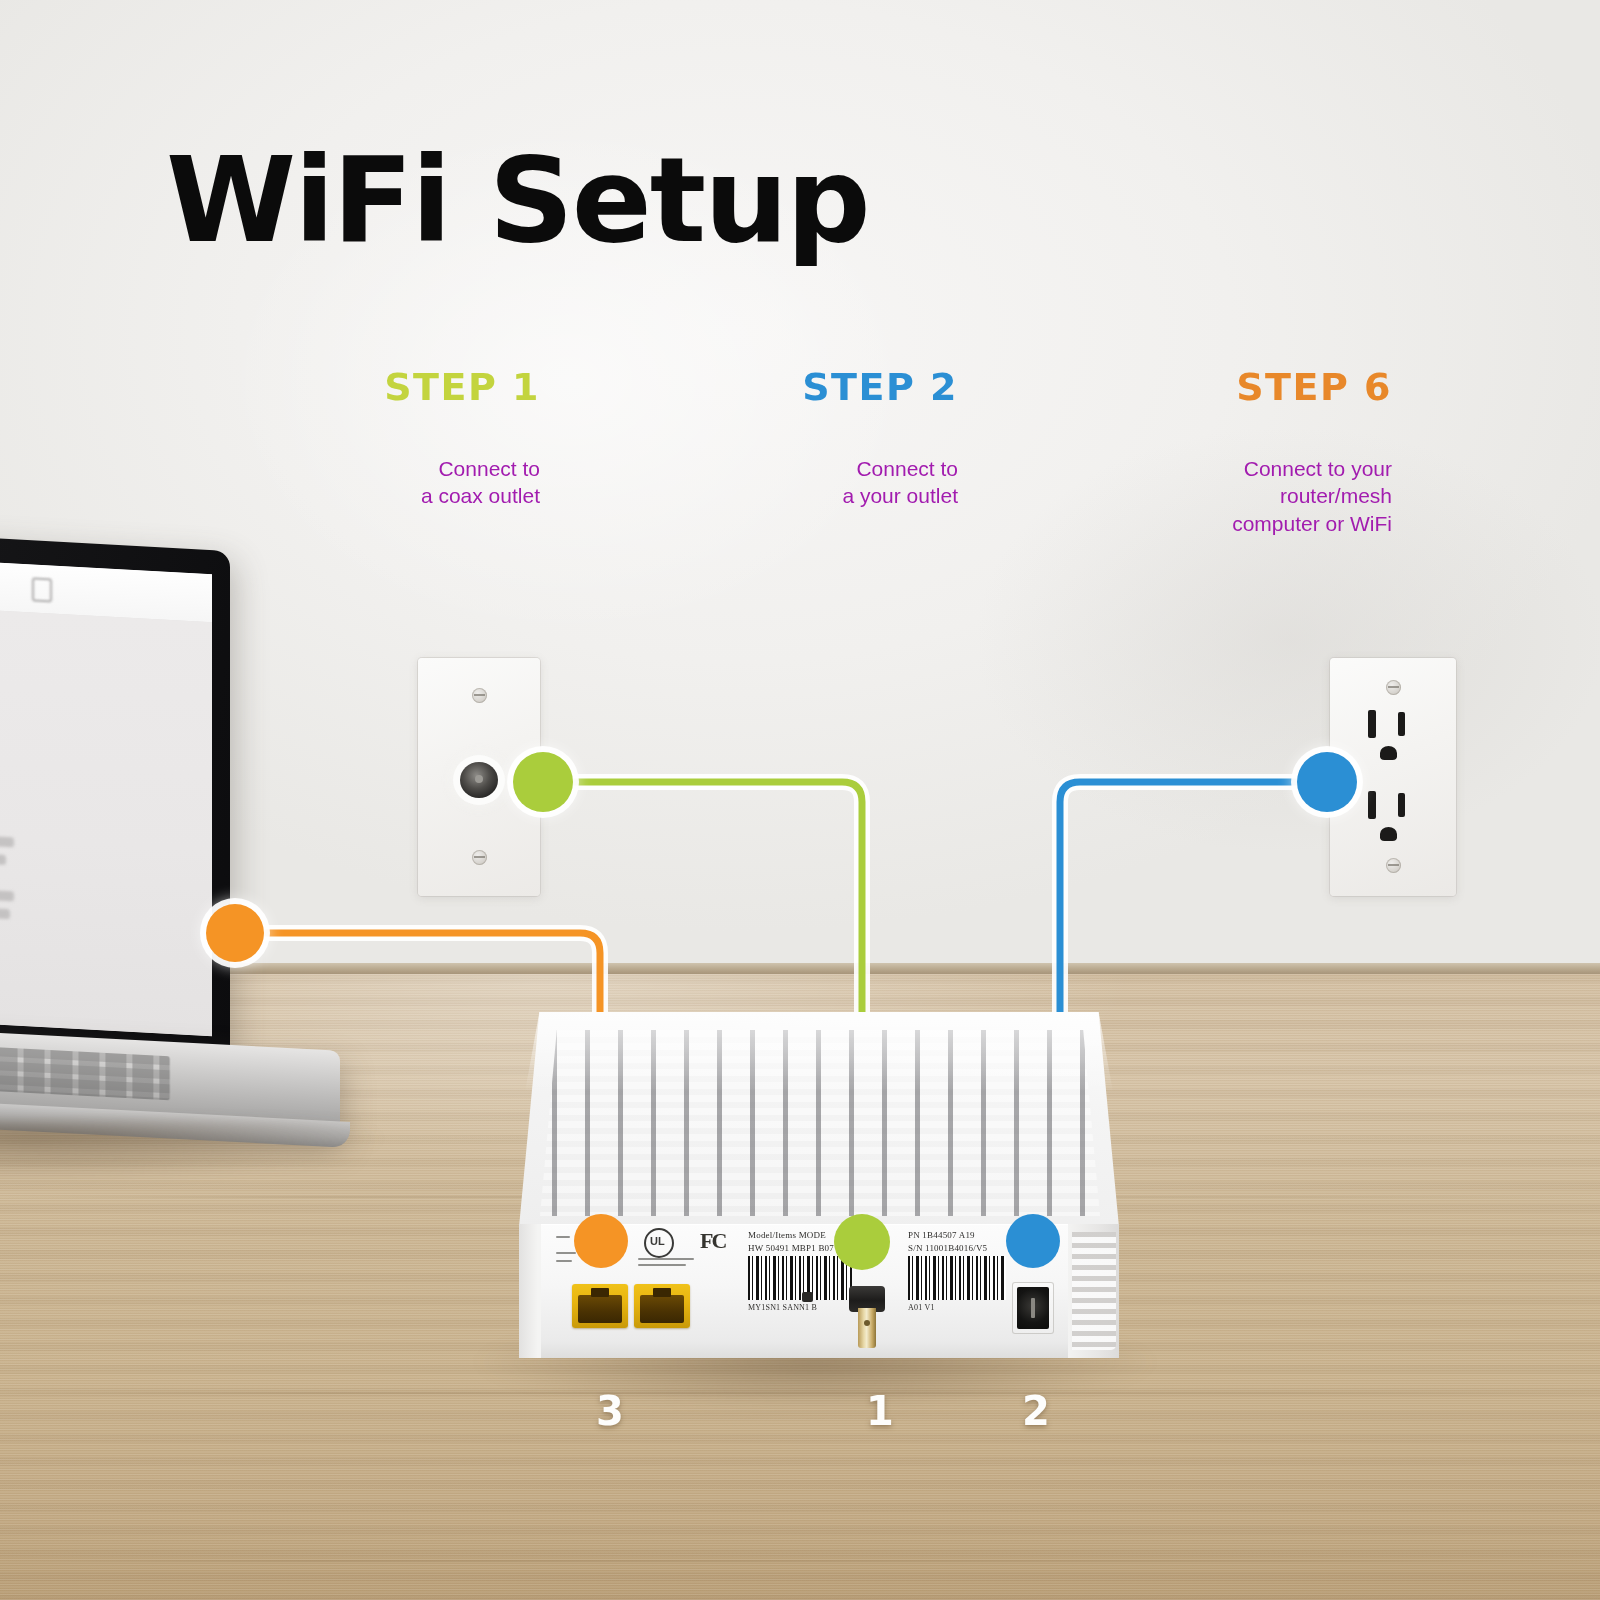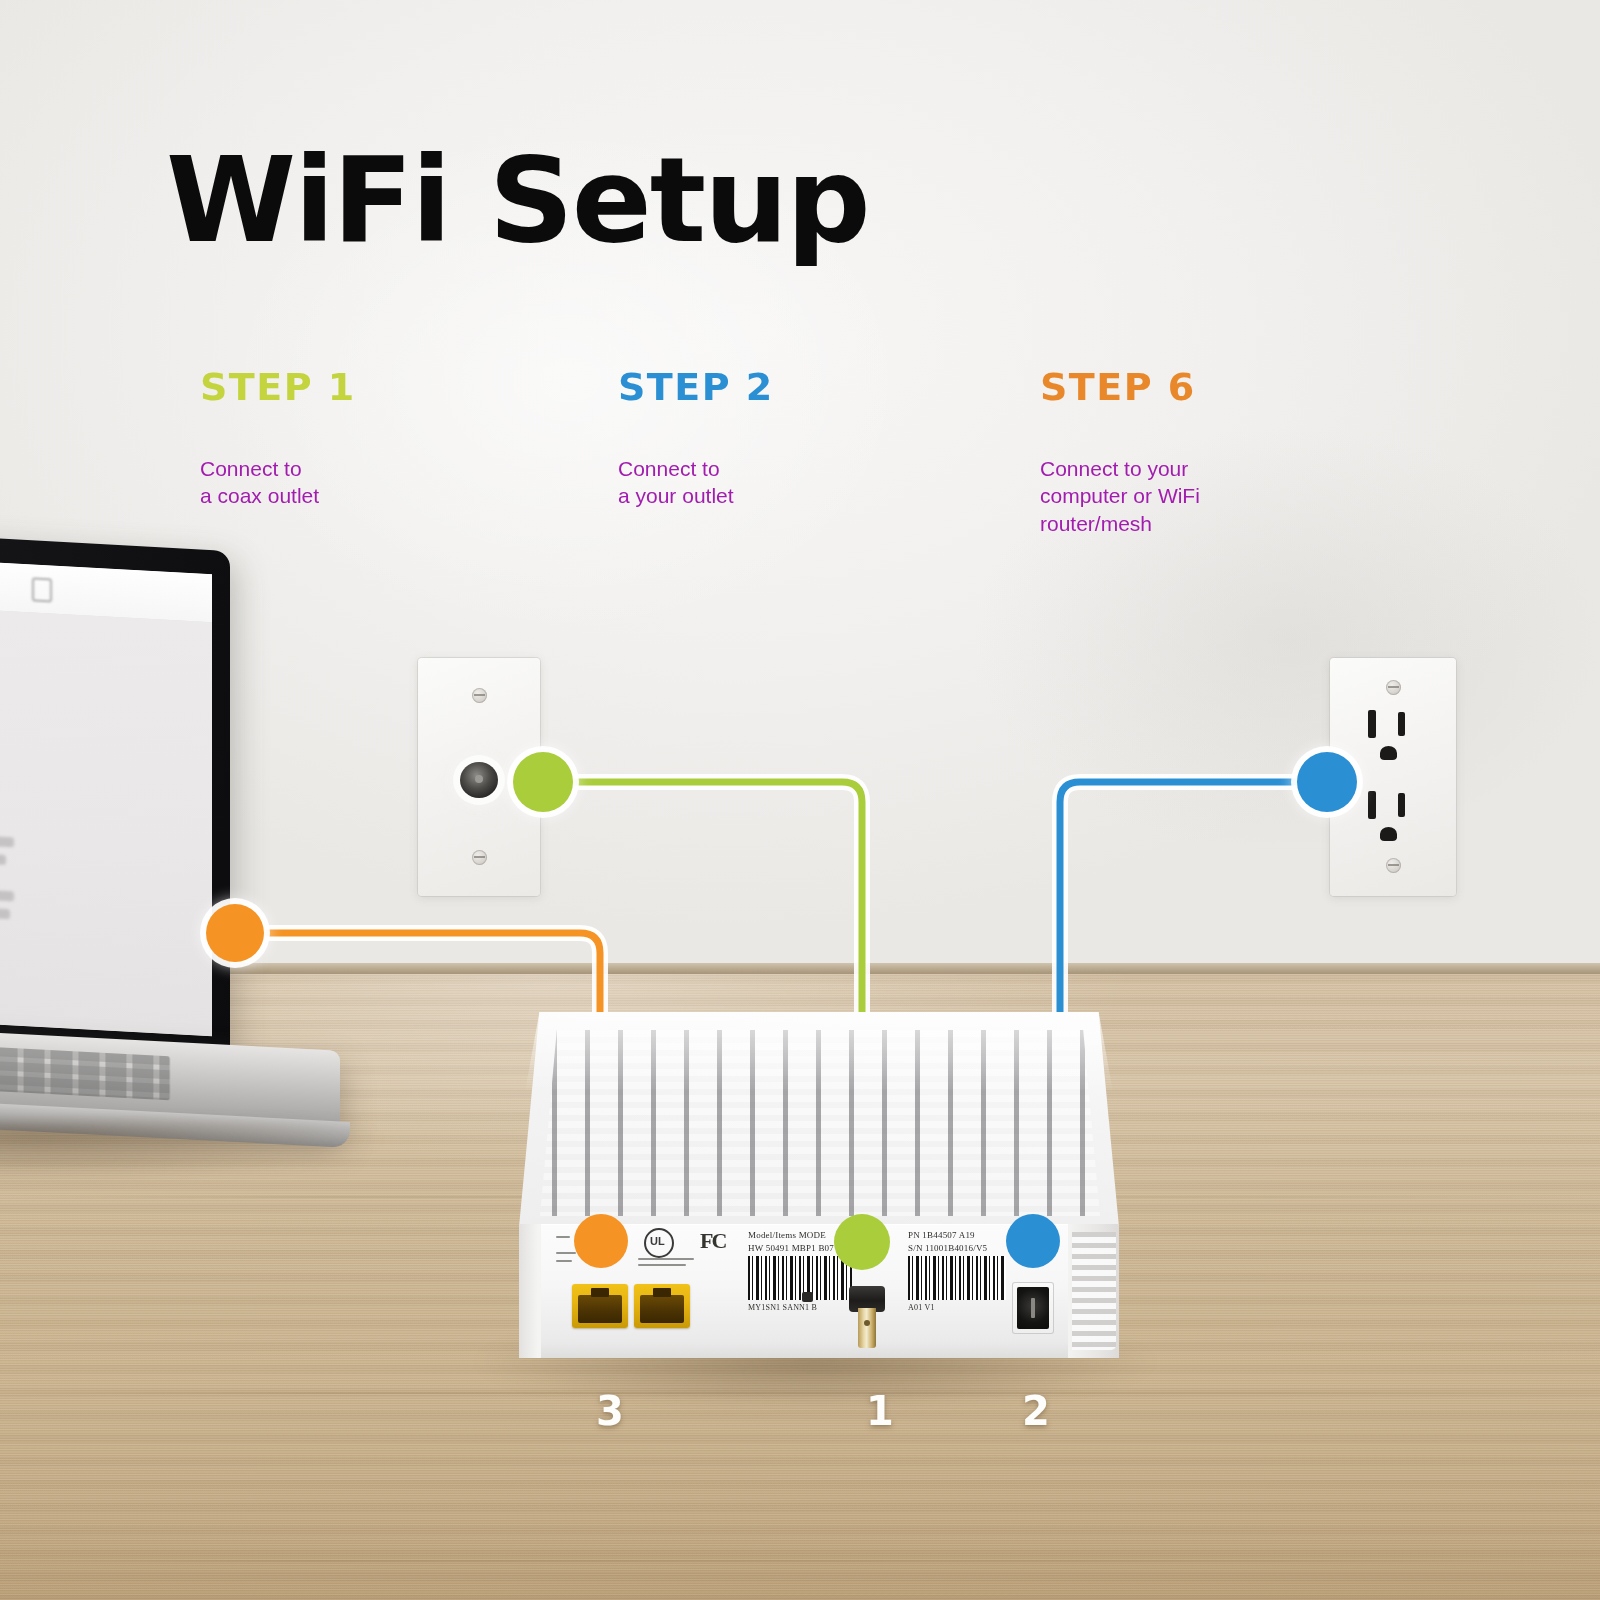--- a/index.html
+++ b/index.html
@@ -53,21 +53,21 @@
     background:linear-gradient(90deg,rgba(120,92,58,0) 0%,rgba(120,92,58,.16) 20%,rgba(120,92,58,.10) 80%,rgba(120,92,58,0) 100%);
   }
 
   
   .title{
     position:absolute;left:166px;top:140px;
     font-size:118px;line-height:1.02;font-weight:bold;letter-spacing:-2px;
     color:#0b0b0b;
     font-family:"DejaVu Sans",sans-serif;
   }
-  .step-col{position:absolute;text-align:left;}
+  .step-col{position:absolute;text-align:right;}
   .step-label{
     font-size:38px;font-weight:bold;letter-spacing:1.5px;
     font-family:"DejaVu Sans",sans-serif;
     margin:0 0 46px 0;
   }
   .step-body{
     font-size:21px;line-height:1.30;color:#a21caf;
     font-family:Liberation Sans, sans-serif;
   }
 
@@ -332,22 +332,22 @@
     <div class="step-body">
       <div>Connect to</div>
       <div>a your outlet</div>
     </div>
   </div>
 
   <div class="step-col" style="left:1040px;top:365px;width:352px;">
     <div class="step-label" style="color:#e8882a">STEP 6</div>
     <div class="step-body">
       <div>Connect to your</div>
+      <div>router/mesh</div>
       <div>computer or WiFi</div>
-      <div>router/mesh</div>
     </div>
   </div>
 
   <div class="plate plate-coax">
     <div class="screw" style="left:54px;top:30px"></div>
     <div class="screw" style="left:54px;top:192px"></div>
     <div class="coax-jack"></div>
   </div>
 
   <div class="plate plate-power">

